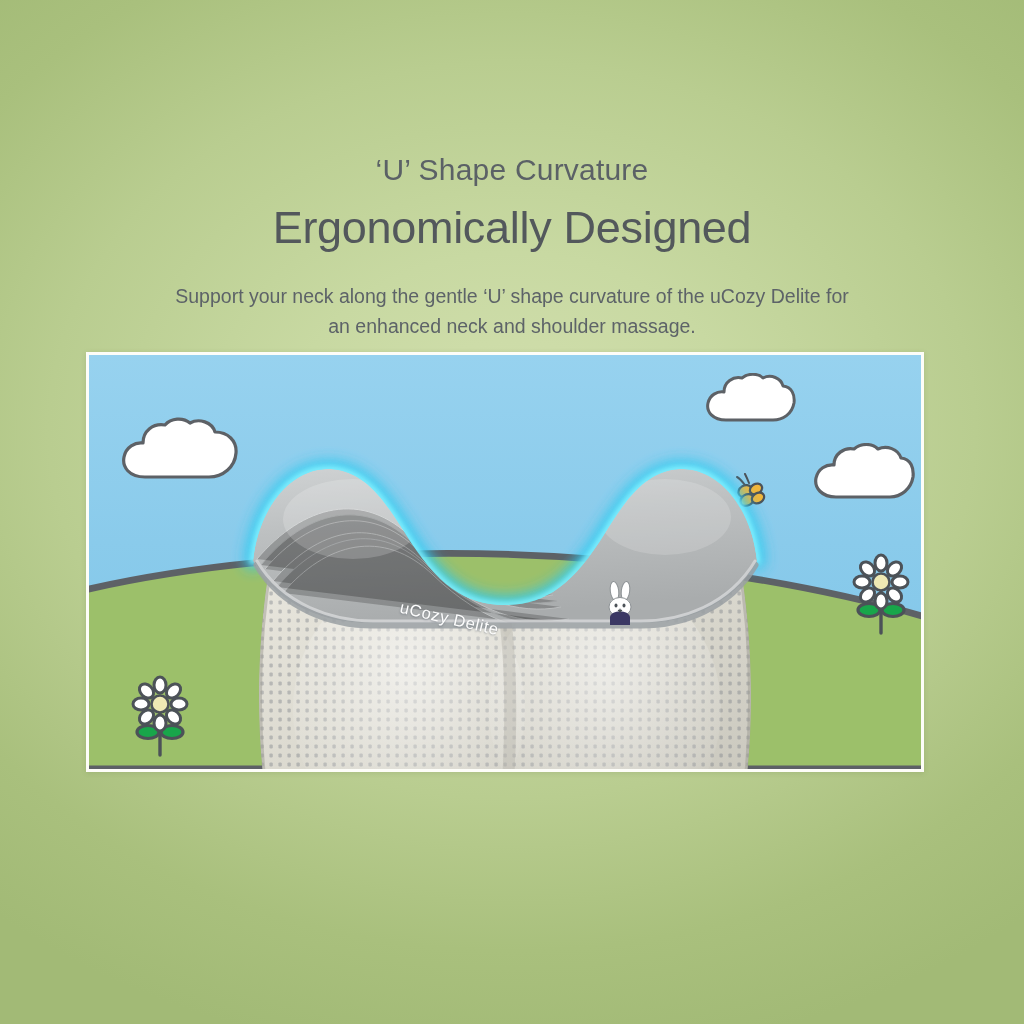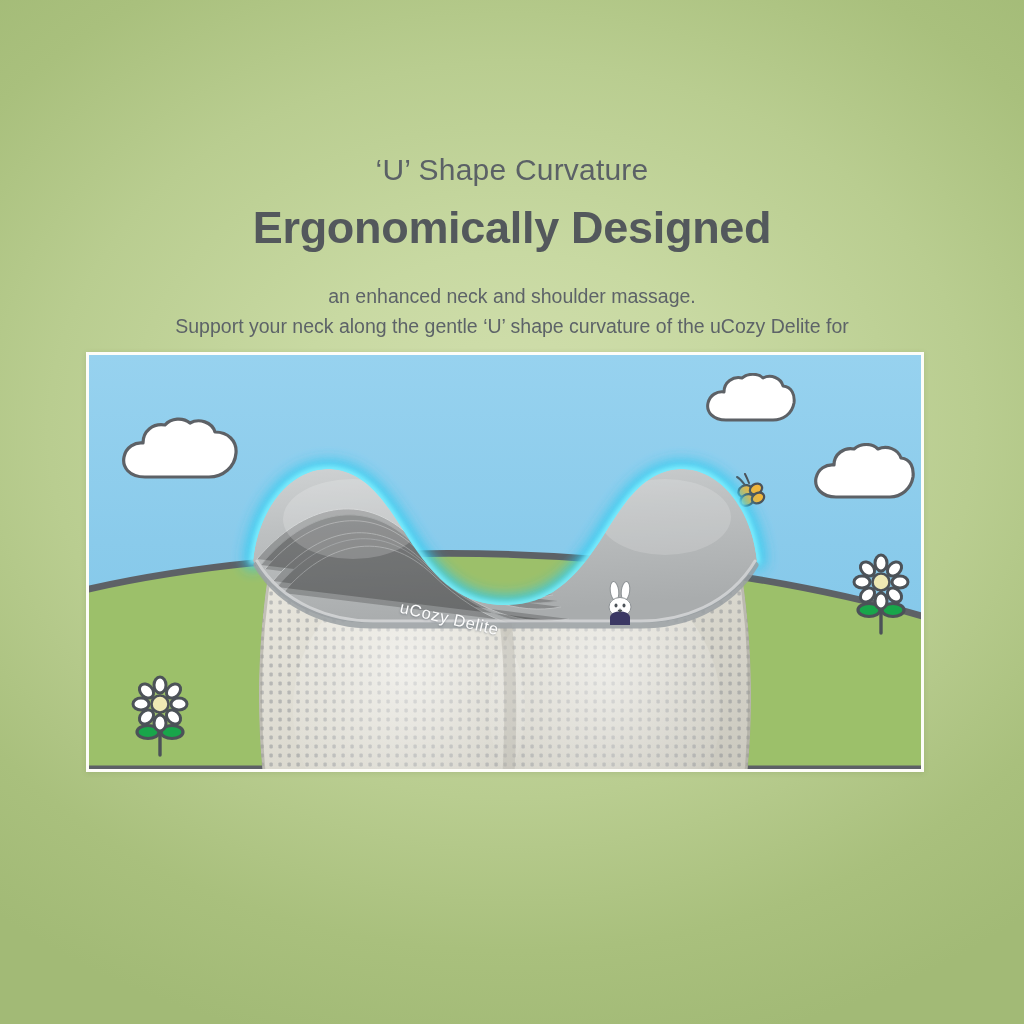--- a/index.html
+++ b/index.html
@@ -27,21 +27,21 @@
   .eyebrow {
     font-size:30px;
     font-weight:400;
     color:#5b6166;
     letter-spacing:0.2px;
     line-height:1.2;
   }
 
   .headline {
     font-size:45px;
-    font-weight:700;
+    font-weight:400;
     color:#53585c;
     letter-spacing:-0.3px;
     line-height:1.25;
     margin-top:12px;
   }
 
   .subcopy {
     margin:26px auto 0;
     width:770px;
     font-size:19.5px;
@@ -121,22 +121,22 @@
   }
   .bunny svg { display:block; width:100%; height:100%; }
 </style>
 </head>
 <body>
 
 <section class="hero">
   <div class="eyebrow">‘U’ Shape Curvature</div>
   <h1 class="headline">Ergonomically Designed</h1>
   <p class="subcopy">
+    <span class="line">Support your neck along the gentle ‘U’ shape curvature of the uCozy Delite for</span>
     <span class="line">an enhanced neck and shoulder massage.</span>
-    <span class="line">Support your neck along the gentle ‘U’ shape curvature of the uCozy Delite for</span>
   </p>
 </section>
 
 <figure class="panel">
   <div class="scene">
 
     <svg class="hill" viewBox="0 0 900 240" preserveAspectRatio="none">
       <path d="M0,62 C180,14 430,4 640,34 C760,51 840,72 900,92 L900,240 L0,240 Z" fill="#9cc06a" stroke="#5d6166" stroke-width="7" stroke-linejoin="round"></path>
     </svg>
 

